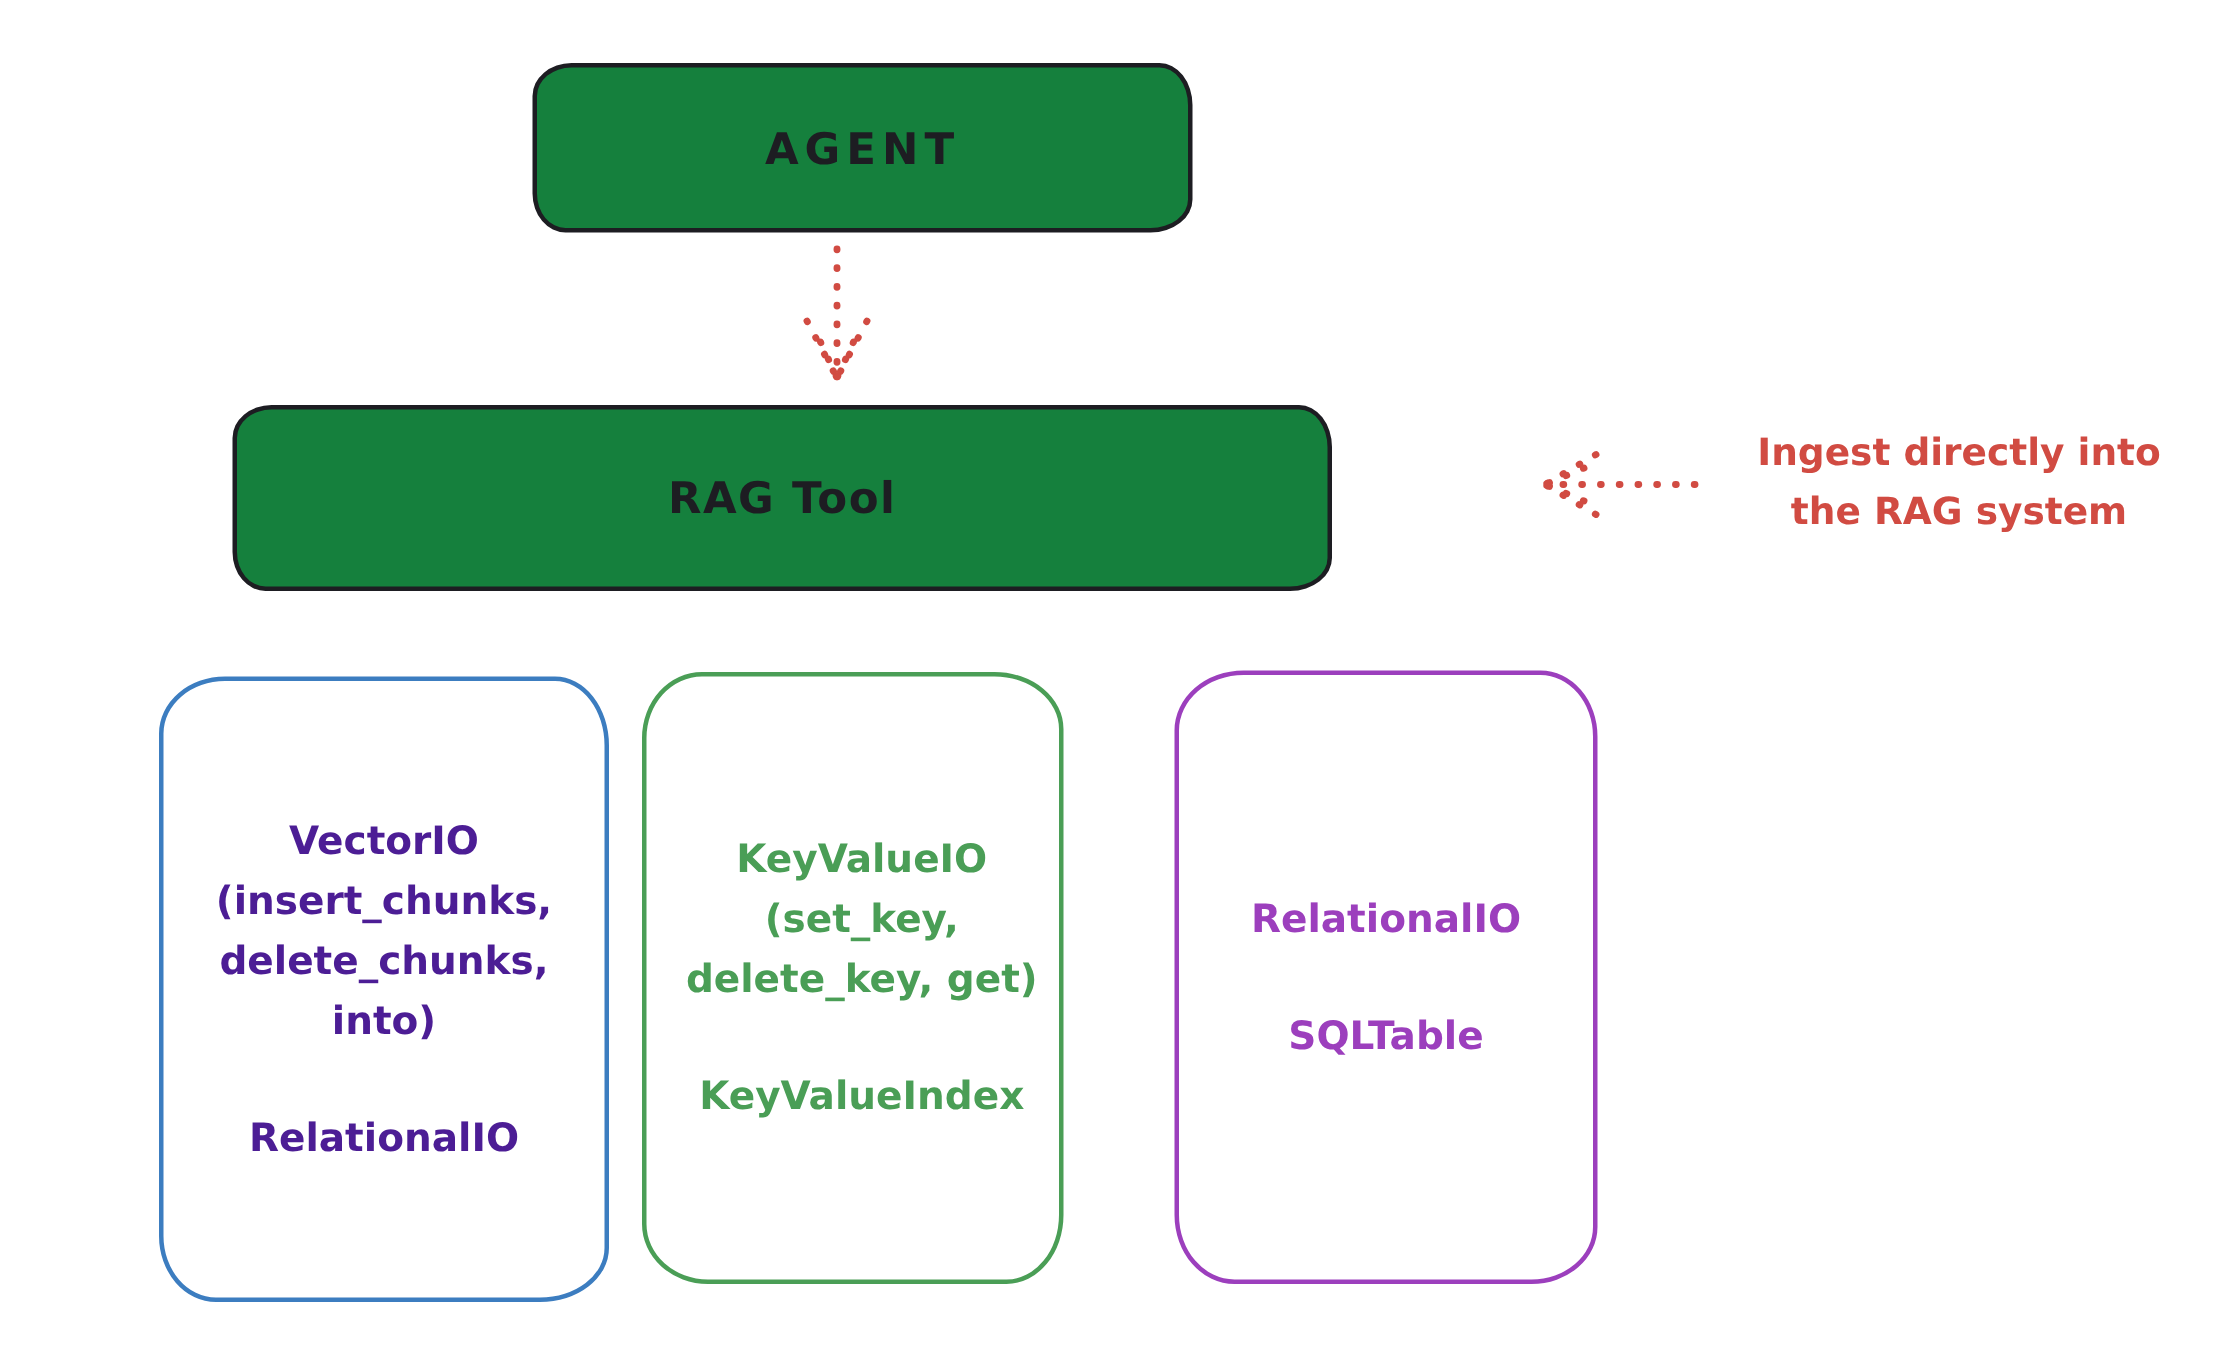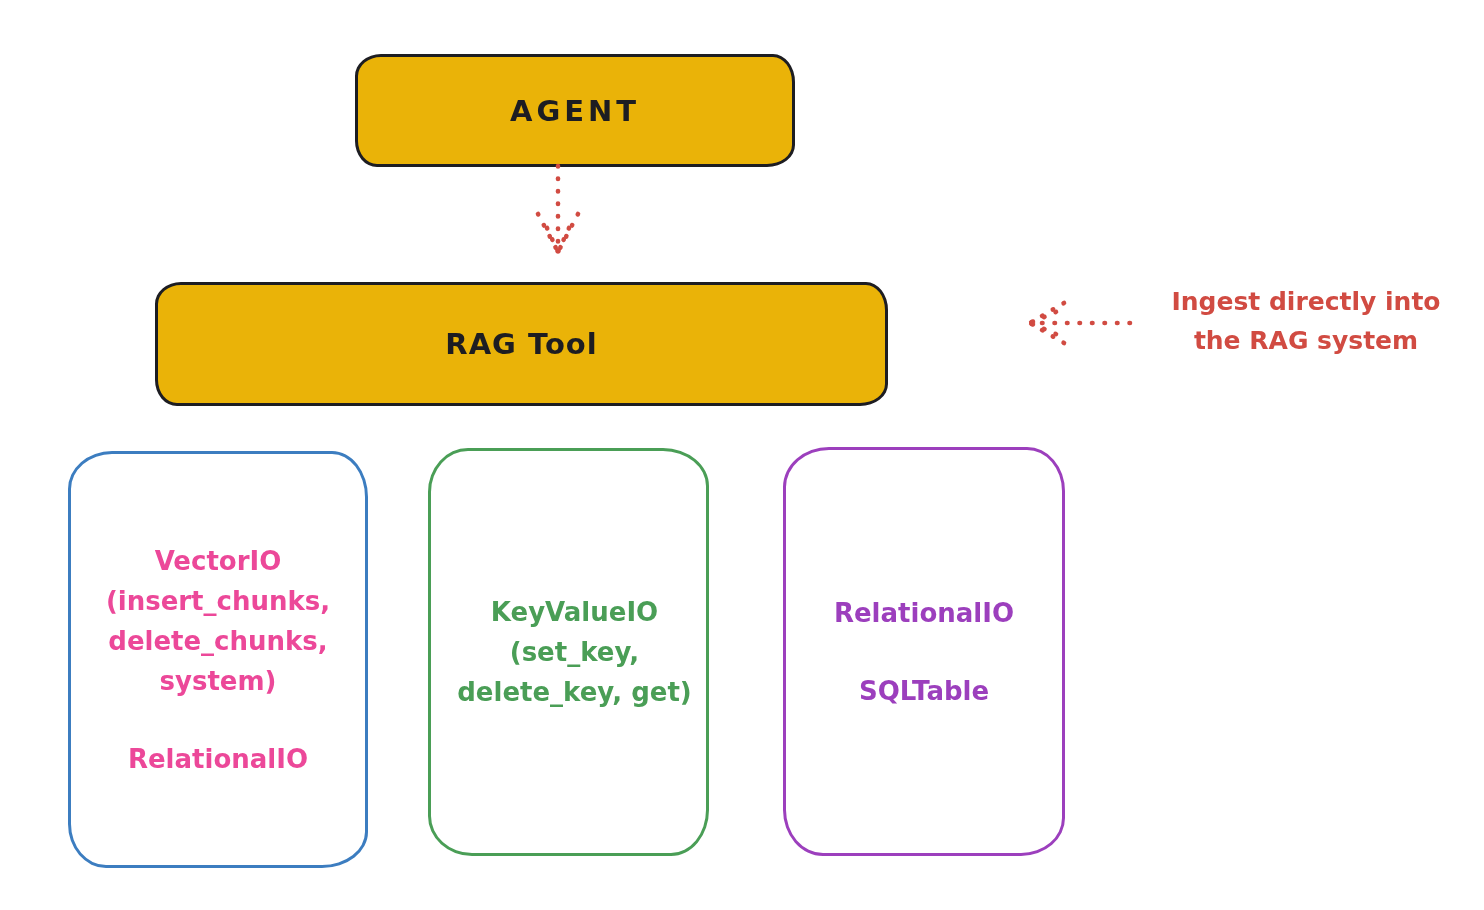--- a/index.html
+++ b/index.html
@@ -13,24 +13,23 @@
     font-family:"DejaVu Sans","Liberation Sans",sans-serif;
     width:1484px;height:910px;position:relative;overflow:hidden;
   }
   .canvas{position:absolute;inset:0;width:1484px;height:910px;background:var(--bg);}
 
   
   .node{
     position:absolute;
     border:3.6px solid var(--ink);
     display:flex;align-items:center;justify-content:center;
-    background:#eab308;
+    background:#15803d;
     color:var(--ink);
     font-weight:600;
-    margin-top:12px;
   }
   .node .label{white-space:nowrap;}
 
   .node-agent{
     left:355px;top:42px;width:440px;height:113px;
     border-radius:26px 22px 28px 22px / 22px 28px 22px 26px;
     font-size:29px;letter-spacing:4px;
   }
   .node-rag{
     left:155px;top:270px;width:733px;height:124px;
@@ -106,32 +105,33 @@
     <path d="M 54 47 L 20 27"></path>
     <path d="M 46 16 L 20 27"></path>
     <path d="M 46 38 L 20 27"></path>
   </svg>
 
   <div class="annotation">
     <div>Ingest directly into</div>
     <div>the RAG system</div>
   </div>
 
-  <div class="io-box io-vector" style="border-color: rgb(60, 125, 192); color: #ec4899;">
+  <div class="io-box io-vector" style="border-color: rgb(60, 125, 192); color: #4c1d95; margin-left: 38px;">
     <span class="line">VectorIO</span>
     <span class="line">(insert_chunks,</span>
     <span class="line">delete_chunks,</span>
-    <span class="line">system)</span>
+    <span class="line">into)</span>
     <span class="footer">RelationalIO</span>
   </div>
 
   <div class="io-box io-keyvalue" style="border-color: rgb(74, 158, 86); color: rgb(74, 158, 86); padding-left: 12px;">
     <span class="line">KeyValueIO</span>
     <span class="line">(set_key,</span>
     <span class="line">delete_key, get)</span>
+    <span class="footer">KeyValueIndex</span>
   </div>
 
   <div class="io-box io-relational" style="border-color: rgb(156, 63, 189); color: rgb(156, 63, 189);">
     <span class="line">RelationalIO</span>
     <span class="footer">SQLTable</span>
   </div>
 
 </div>
 
 </body></html>

